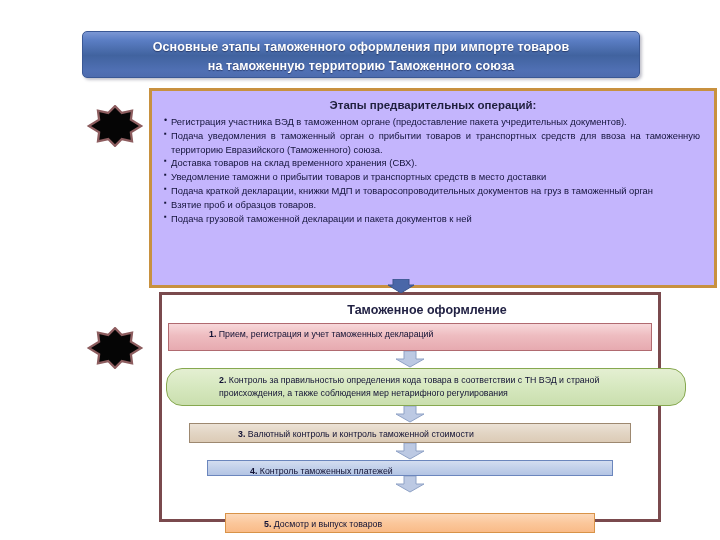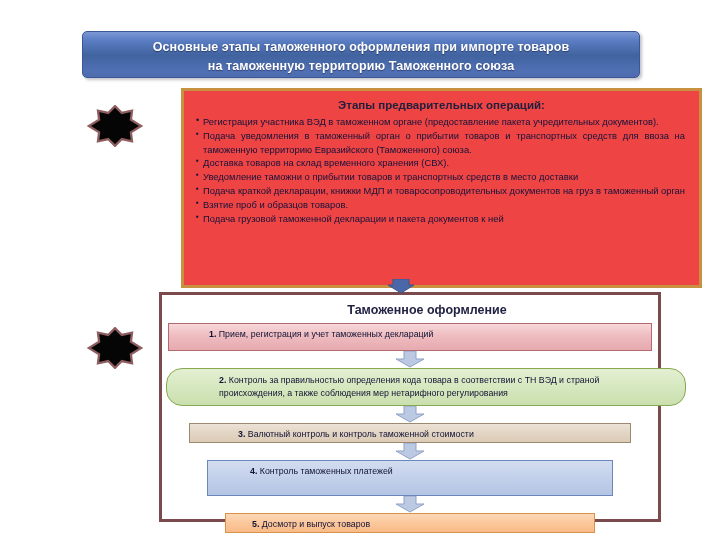--- a/index.html
+++ b/index.html
@@ -38,26 +38,25 @@
     text-shadow: 0 1px 1px rgba(20,30,70,0.6);
     padding: 0 10px;
   }
   .title-banner .t-line.first { padding-top: 6px; }
 
   
   .frame-prelim {
     position: absolute;
     left: 149px;
     top: 88px;
-    width: 521px;
+    width: 568px;
     height: 200px;
     border: 3px solid #c8913f;
-    background: #ef4444;
-    box-sizing: border-box;
-    margin-left: 32px;
+    background: #c4b5fd;
+    box-sizing: border-box;
   }
   .prelim-heading {
     text-align: center;
     font-weight: bold;
     font-size: 11.5px;
     color: #1f1f3d;
     margin: 8px 0 4px 0;
   }
   .prelim-list {
     margin: 0;
@@ -155,31 +154,32 @@
     background: linear-gradient(to bottom, #ece2d6 0%, #e2d5c4 50%, #dccbb6 100%);
     border-color: #9d8870;
     height: 20px;
     padding-top: 4px;
     padding-left: 48px;
   }
   .step-4 {
     width: 406px;
     background: linear-gradient(to bottom, #d3ddf0 0%, #c2d0ea 50%, #b4c5e4 100%);
     border-color: #6b86bd;
-    height: 36px;
+    height: 16px;
     padding-top: 4px;
     padding-left: 42px;
   }
   .step-5 {
     width: 370px;
     background: linear-gradient(to bottom, #fcd8b8 0%, #fbc79b 50%, #f9bb88 100%);
     border-color: #d89348;
     height: 20px;
     padding-top: 4px;
-    padding-left: 26px;
+    padding-left: 38px;
+    margin-top: 20px;
   }
 
   .arrow-gap {
     height: 17px;
     position: relative;
   }
   .arrow-gap svg {
     position: absolute;
     left: 50%;
     transform: translateX(-50%);

